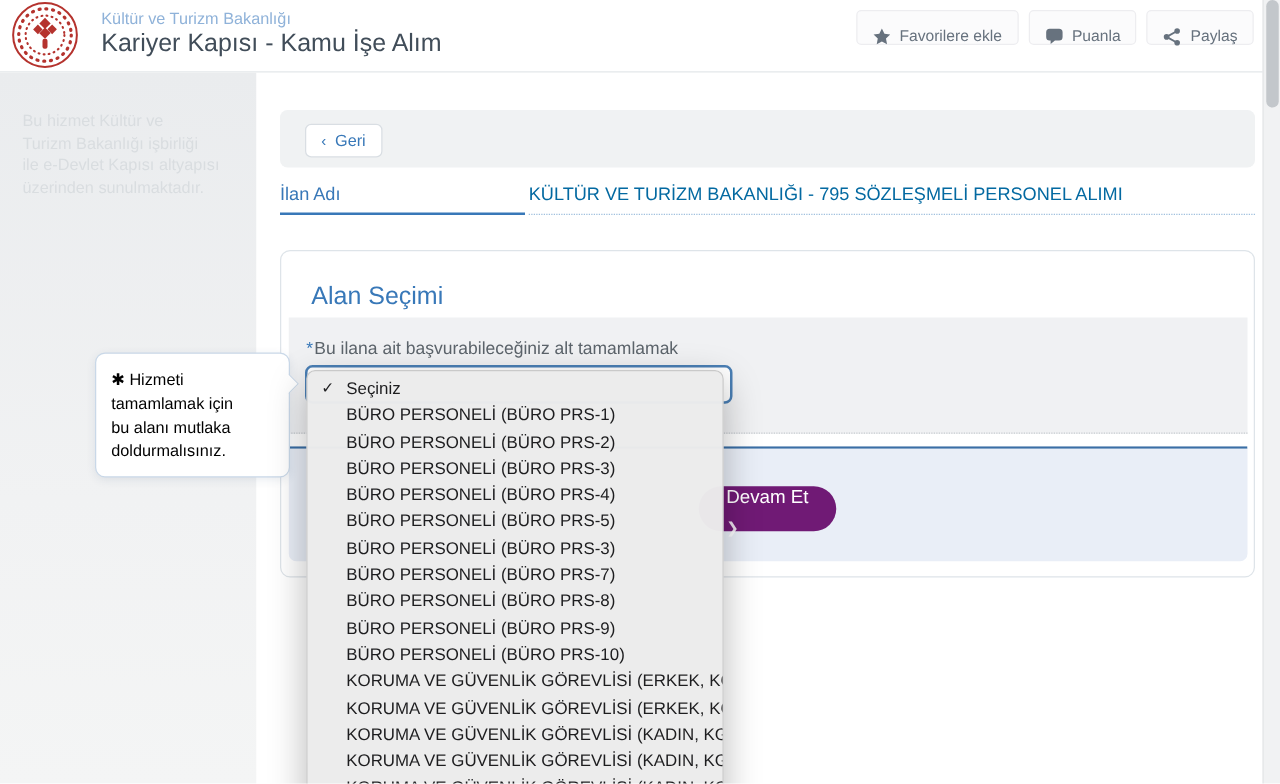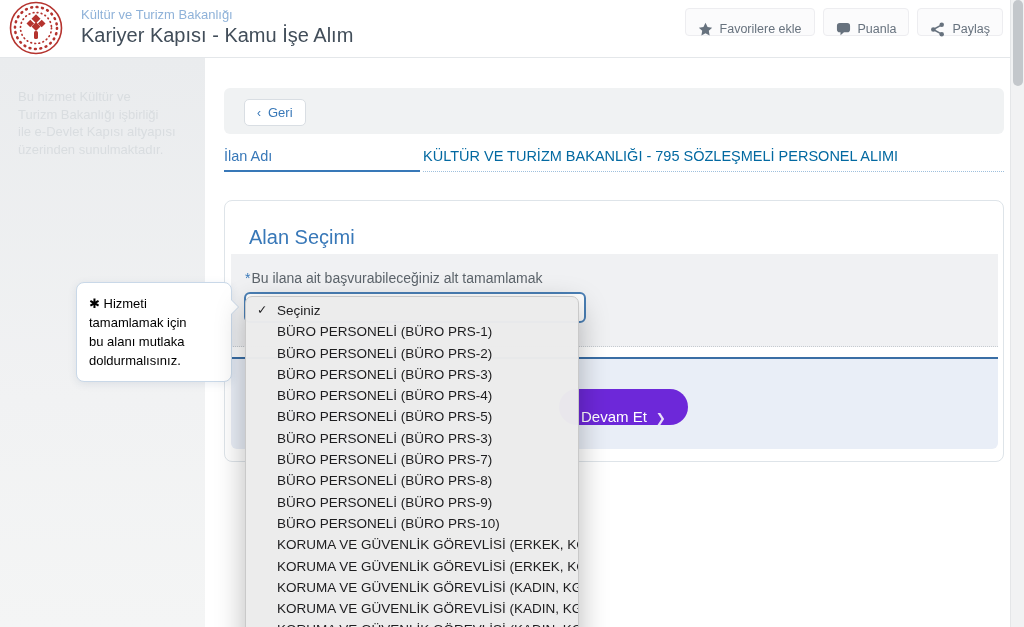--- a/index.html
+++ b/index.html
@@ -93,23 +93,23 @@
     position:absolute; left:13px; top:38px; width:342px; height:31px;
     background:#ffffff; border:2px solid #4a7fb5; border-radius:6px; cursor:pointer;
   }
   .footer-panel {
     position:absolute; left:6px; top:156px; width:767px; height:92px;
     background:#e9eef7; border-top:2px solid #3a6ea5;
     border-bottom-left-radius:6px; border-bottom-right-radius:6px;
   }
   .continue-btn {
     position:absolute; left:328px; top:30px; height:36px; padding:0 22px;
-    display:flex; align-items:flex-end; gap:9px;
-    background:#6d28d9; color:#ffffff; border:none; border-radius:18px;
-    font-size:15px; font-family:"Liberation Sans", sans-serif; cursor:pointer;
+    display:flex; align-items:flex-start; gap:9px;
+    background:#701a75; color:#ffffff; border:none; border-radius:18px;
+    font-size:15px; font-family:"Liberation Sans", sans-serif; cursor:pointer;flex-direction:column;
   }
   .continue-chev { font-size:12px; opacity:0.85; }
   
   .dropdown {
     position:absolute; left:245px; top:296px; width:334px; height:400px;
     background:rgba(236,236,236,0.98); border:1px solid #c9c9c9; border-radius:7px;
     box-shadow:0 10px 30px rgba(0,0,0,0.28); z-index:30; padding-top:3px;
     overflow:hidden;
   }
   .dd-row {

